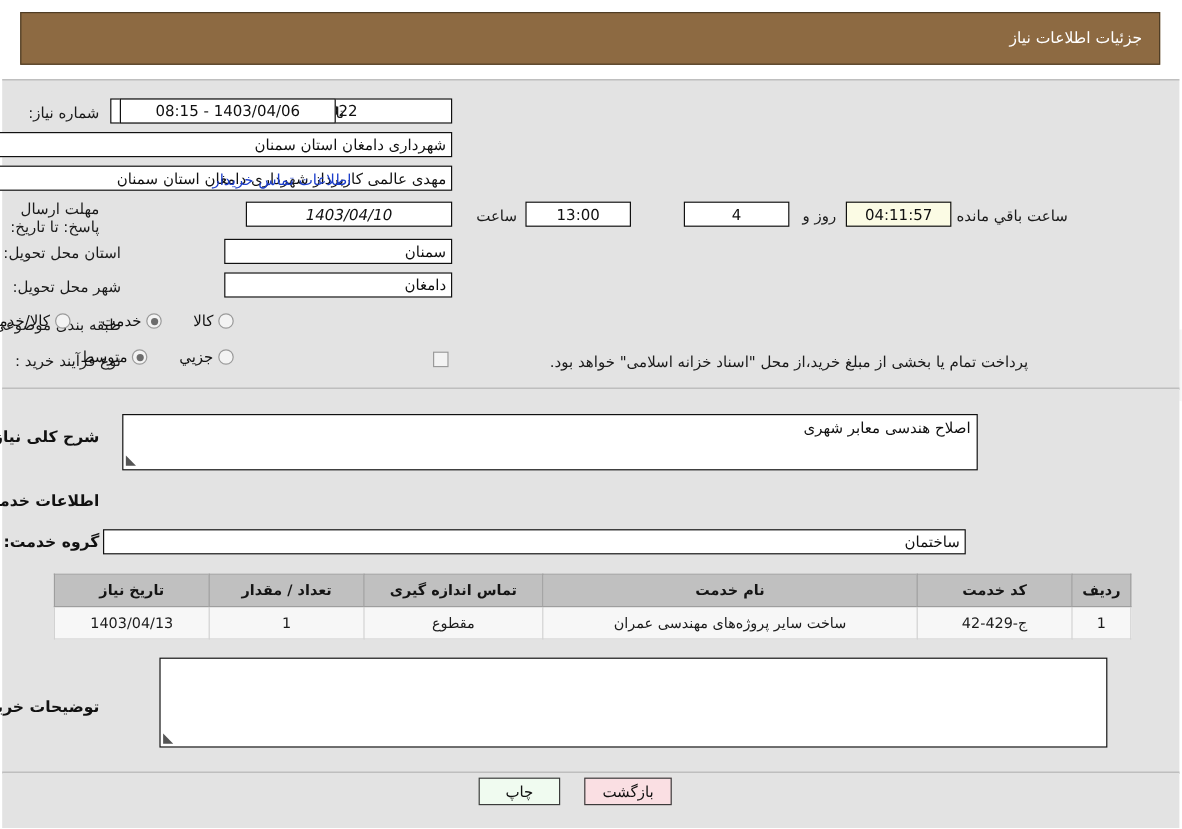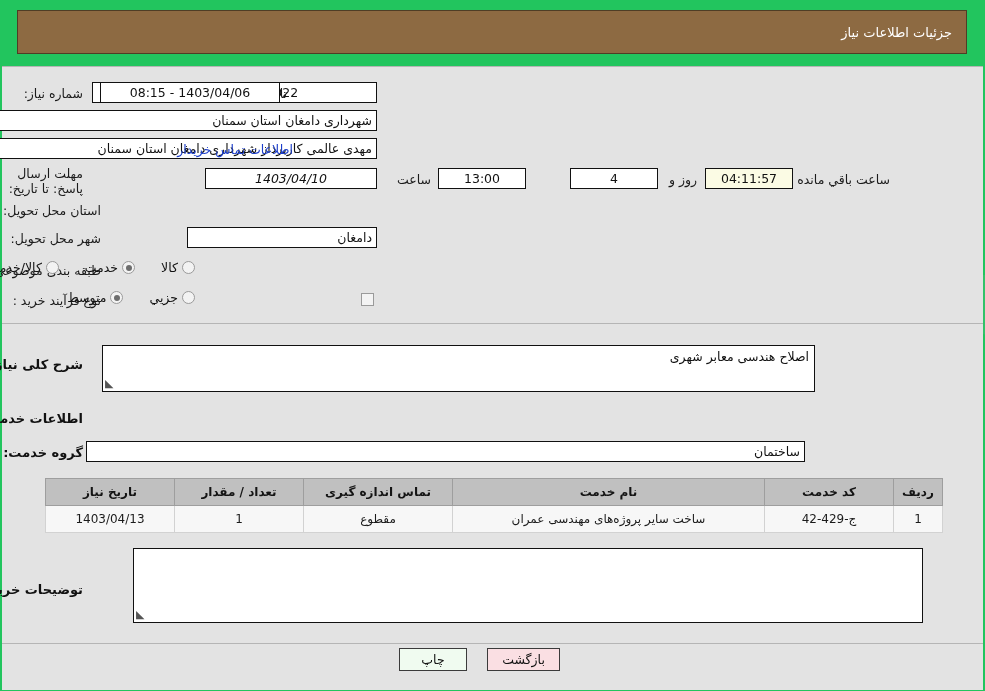--- a/index.html
+++ b/index.html
@@ -5,21 +5,21 @@
   html, body {
     margin: 0;
     padding: 0;
     background: #e3e3e3;
     font-family: "DejaVu Sans", "Liberation Sans", sans-serif;
   }
   #page {
     position: relative;
     width: 985px;
     height: 691px;
-    background: #22c55e;
+    background: #ffffff;
     overflow: hidden;
     direction: rtl;
   }
 
   
   .watermark {
     position: absolute;
     left: 0; top: 230px;
     width: 985px; height: 190px;
     pointer-events: none;
@@ -251,20 +251,21 @@
   <div class="lbl wrap" style="right:902px; top:166px; width:82px;">مهلت ارسال پاسخ: تا تاریخ:</div>
   <div class="fld center" style="right:608px; top:168px; width:172px;font-style:italic;">1403/04/10</div>
   <div class="lbl" style="right:554px; top:172px;">ساعت</div>
   <div class="fld center" style="right:459px; top:168px; width:88px;">13:00</div>
   <div class="fld center" style="right:327px; top:168px; width:88px;">4</div>
   <div class="lbl" style="right:288px; top:172px;">روز و</div>
   <div class="fld center yellow" style="right:192px; top:168px; width:88px;">04:11:57</div>
   <div class="lbl" style="right:95px; top:172px;">ساعت باقي مانده</div>
 
   <div class="lbl" style="right:884px; top:203px;">استان محل تحویل:</div>
+  <div class="fld start" style="right:608px; top:199px; width:190px;">سمنان</div>
 
   <div class="lbl" style="right:884px; top:231px;">شهر محل تحویل:</div>
   <div class="fld start" style="right:608px; top:227px; width:190px;">دامغان</div>
 
   <div class="lbl" style="right:884px; top:263px;">طبقه بندی موضوعی:</div>
   <div class="radio-row" style="right:790px; top:260px;">
     <div class="radio-opt">
       <span class="radio"></span>
       <span class="rtext">کالا</span>
     </div>
@@ -283,20 +284,21 @@
     <div class="radio-opt">
       <span class="radio"></span>
       <span class="rtext">جزیي</span>
     </div>
     <div class="radio-opt">
       <span class="radio on"></span>
       <span class="rtext">متوسط</span>
     </div>
   </div>
   <div class="chk" style="right:611px; top:293px;"></div>
+  <div class="lbl" style="right:128px; top:294px;">پرداخت تمام یا بخشی از مبلغ خرید،از محل "اسناد خزانه اسلامی" خواهد بود.</div>
 
   <div class="panel" id="panel-middle"></div>
 
   <div class="sechead" style="right:902px; top:357px;">شرح کلی نیاز:</div>
   <div class="ta" style="right:170px; top:345px; width:713px; height:47px;">
     <span>اصلاح هندسی معابر شهری</span>
     <span class="grip">◢</span>
   </div>
 
   <div class="sechead" style="right:902px; top:411px;">اطلاعات خدمات مورد نیاز</div>

